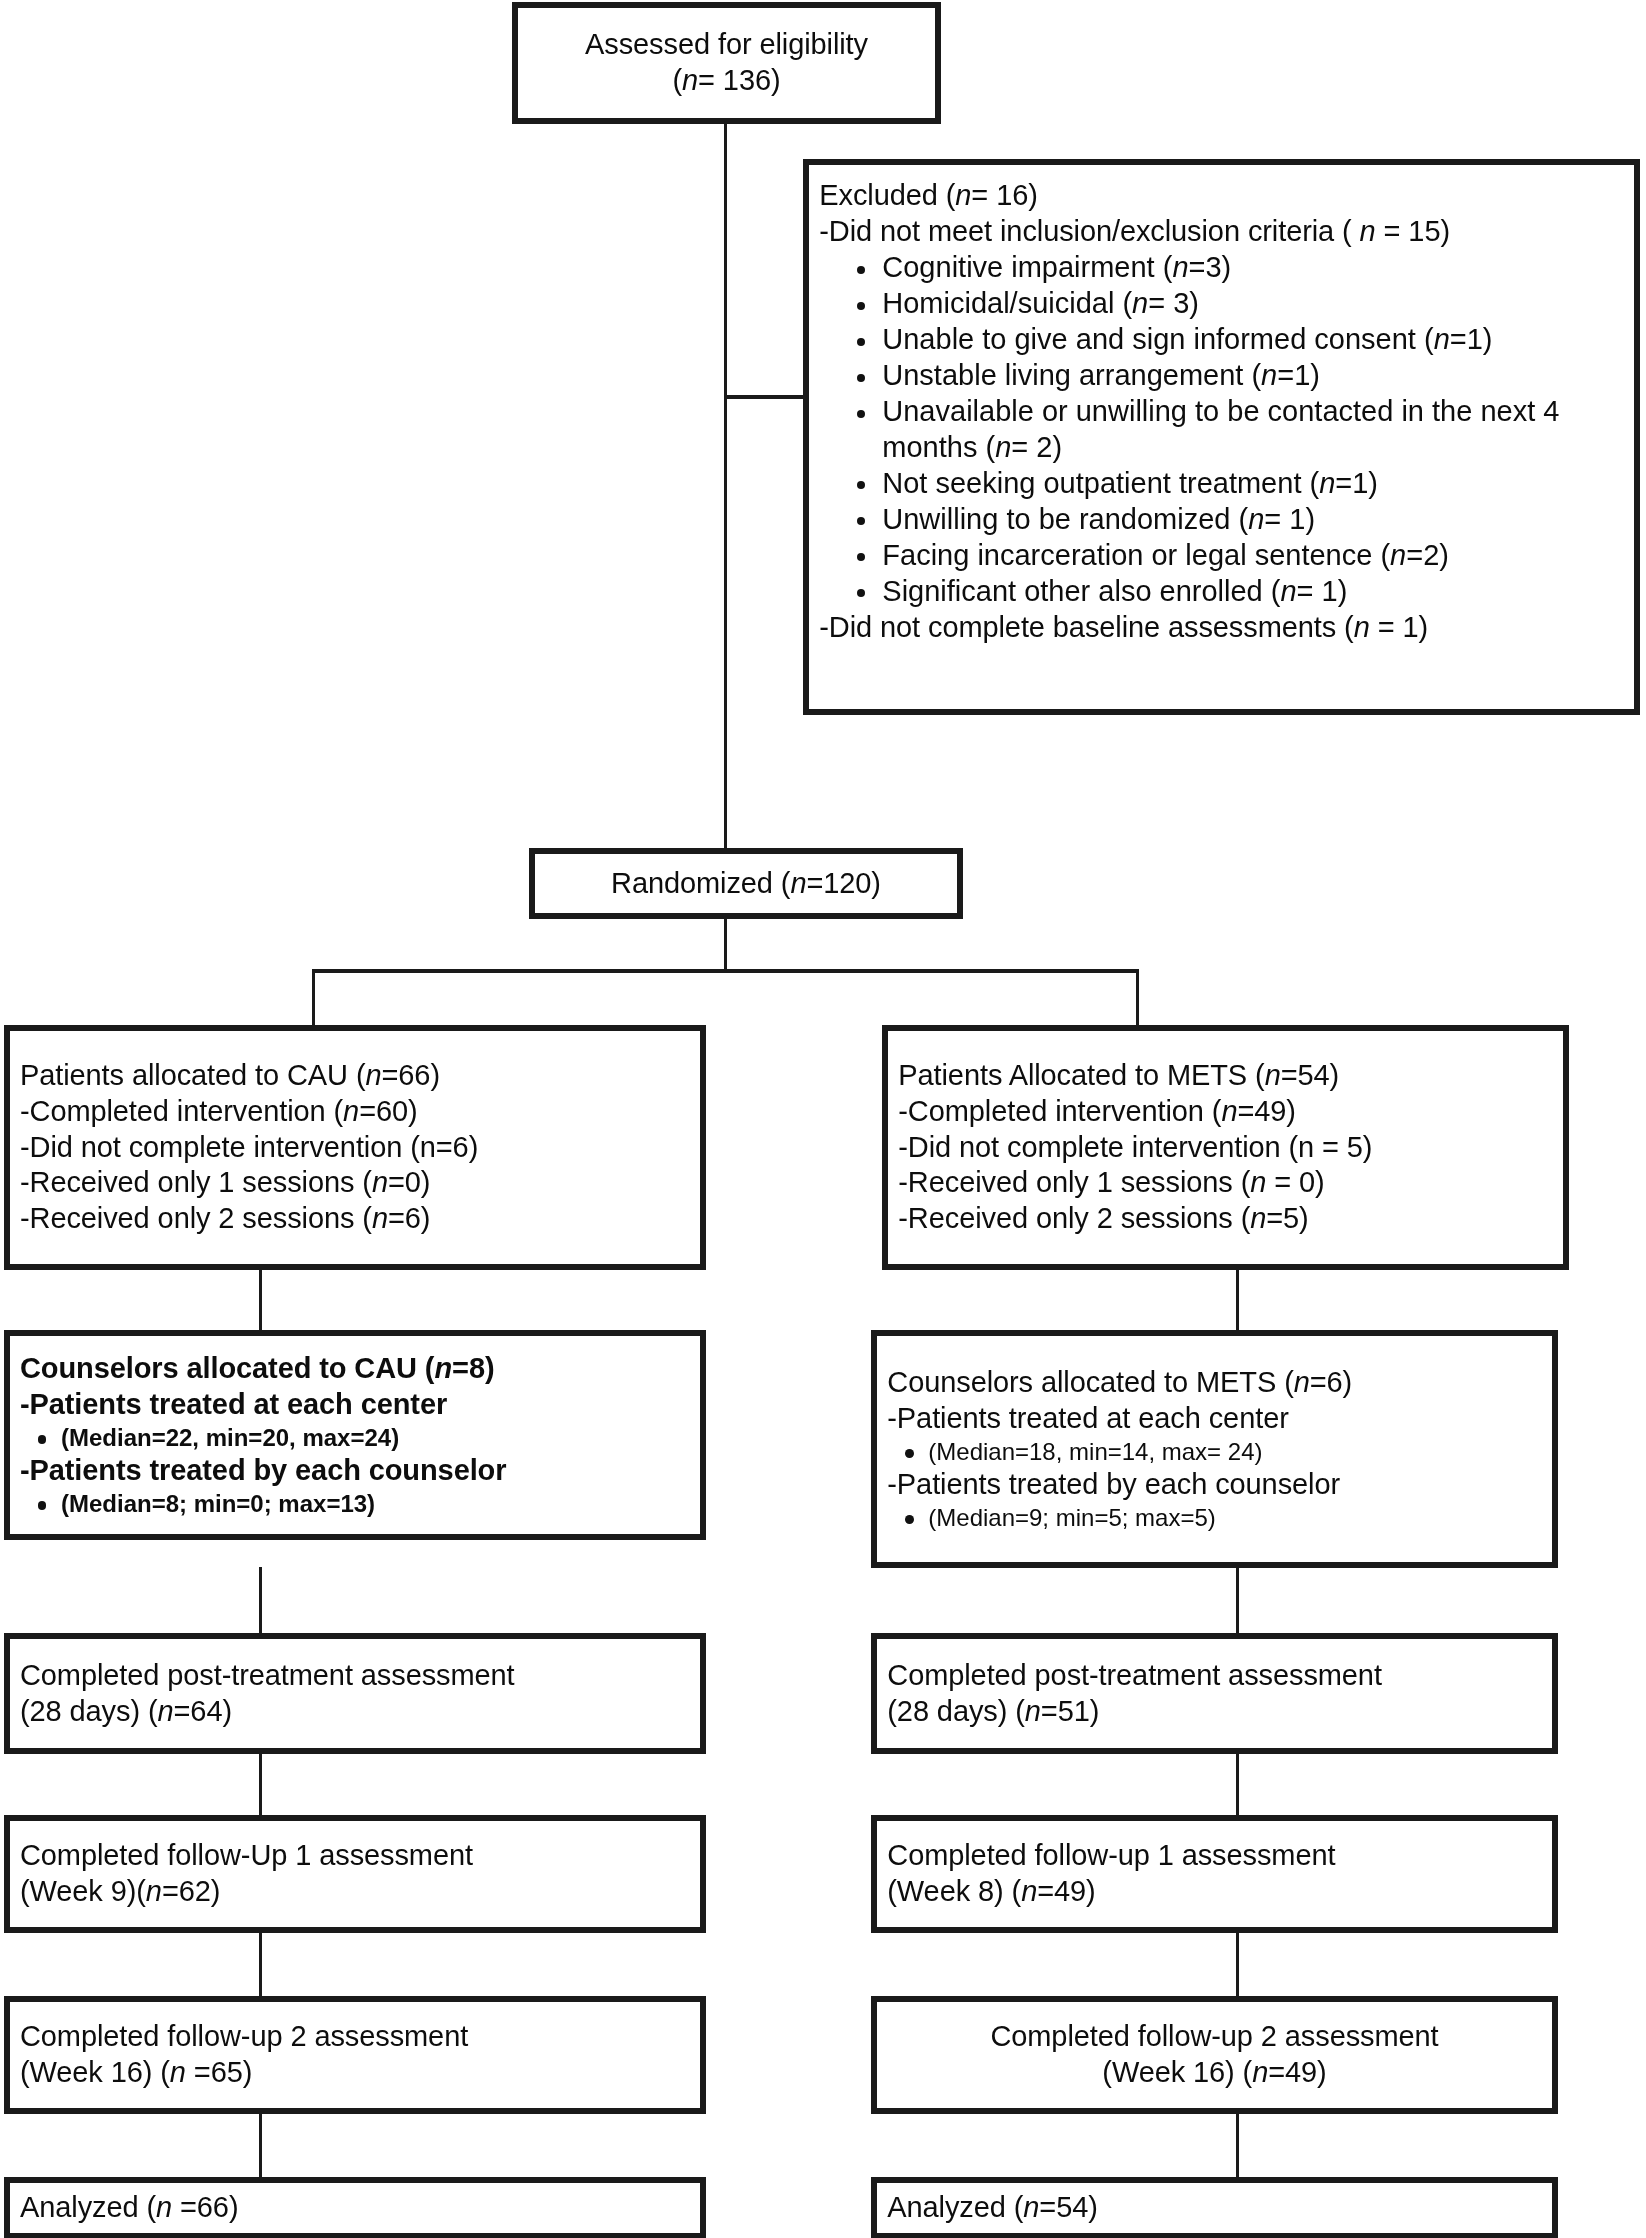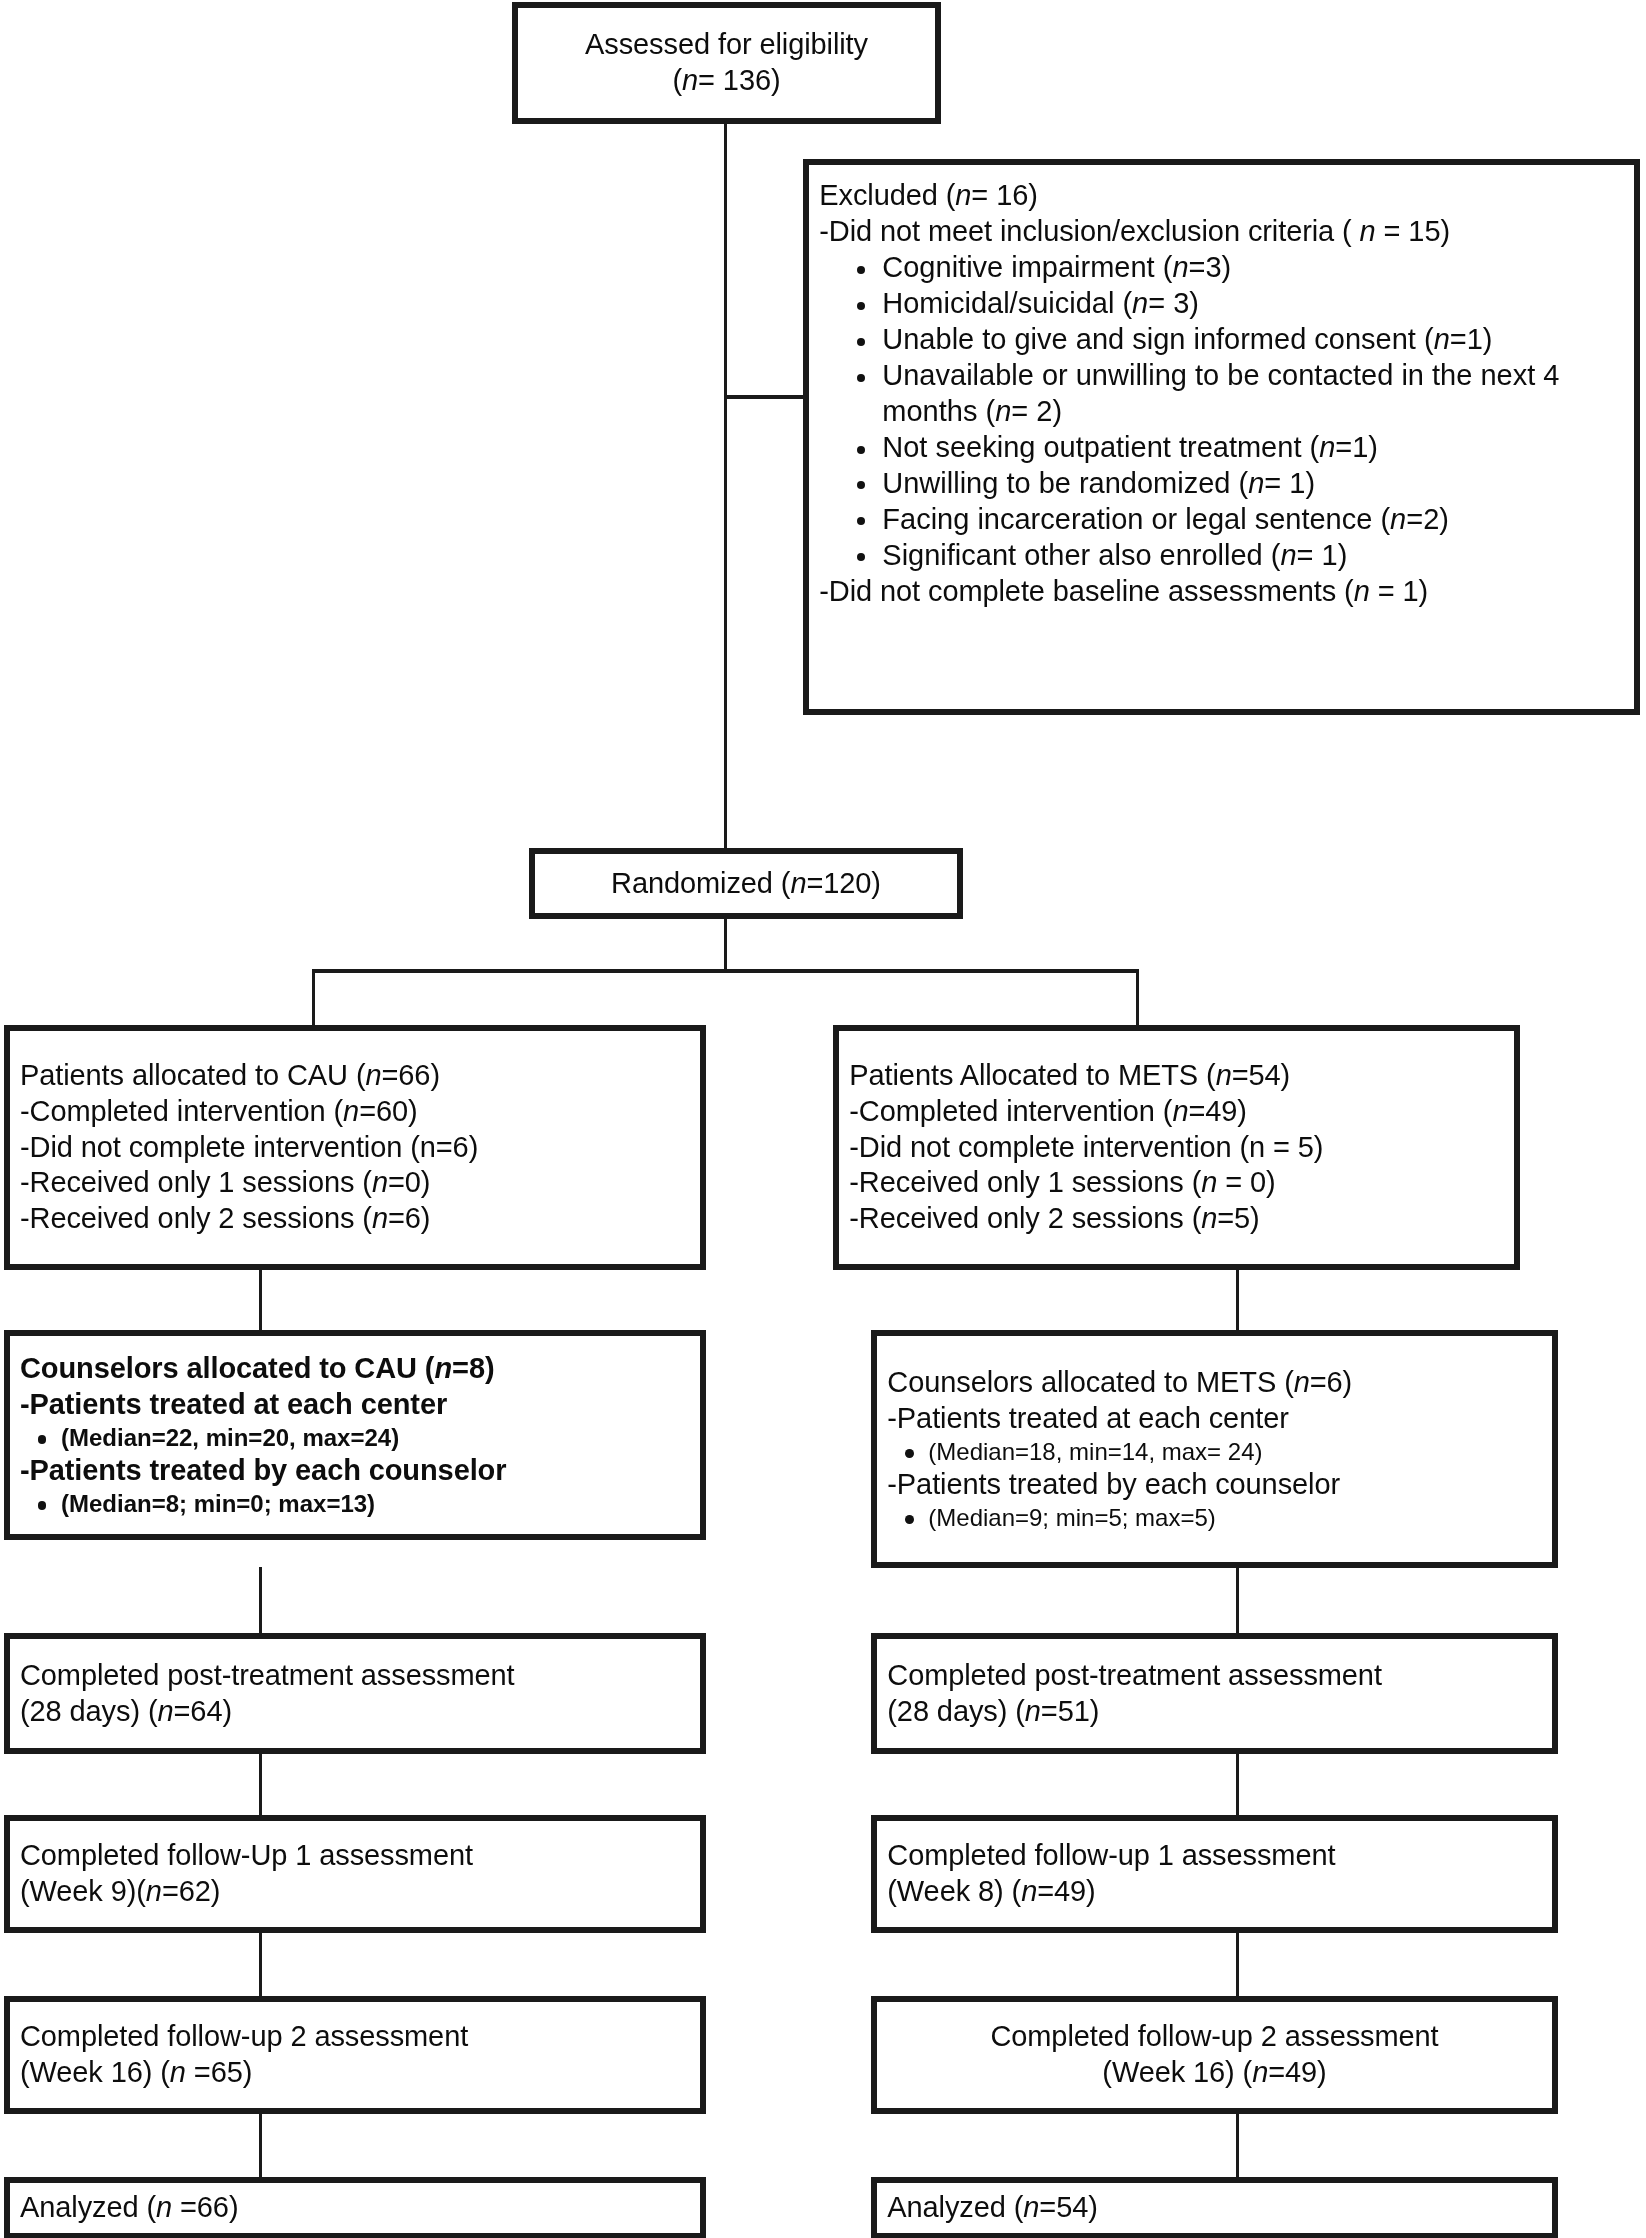--- a/index.html
+++ b/index.html
@@ -71,21 +71,21 @@
   .v{position:absolute;background:#1a1a1a;width:2.9px;z-index:1;}
   .h{position:absolute;background:#1a1a1a;height:3.7px;z-index:1;}
   .v.thin{width:2.9px;}
 
   
   #box-eligibility{left:512px;top:1.5px;width:429px;height:122px;border-width:6.6px;}
   #box-excluded{left:803px;top:159px;width:837px;height:556px;border-width:6.6px;}
   #box-randomized{left:514px;top:848px;width:434px;height:71px;border-width:6.6px;margin-left:15px;}
 
   #box-alloc-cau{left:3.7px;top:1025px;width:702px;height:245px;border-width:6.6px;}
-  #box-alloc-mets{left:833px;top:1025px;width:687px;height:245px;border-width:6.6px;}
+  #box-alloc-mets{left:882px;top:1025px;width:687px;height:245px;border-width:6.6px;}
 
   #box-couns-cau{left:3.7px;top:1330px;width:702px;height:210px;border-width:6.6px;font-weight:bold;}
   #box-couns-mets{left:871px;top:1330px;width:687px;height:238px;border-width:6.6px;}
 
   #box-post-cau{left:3.7px;top:1633px;width:702px;height:121px;border-width:6.6px;}
   #box-post-mets{left:871px;top:1633px;width:687px;height:121px;border-width:6.6px;}
 
   #box-fu1-cau{left:3.7px;top:1815px;width:702px;height:118px;border-width:6.6px;}
   #box-fu1-mets{left:871px;top:1815px;width:687px;height:118px;border-width:6.6px;}
 
@@ -151,20 +151,21 @@
       <div class="ln"><span>Excluded (</span><span class="it">n</span><span>= 16)</span></div>
 
       <div class="ln"><span>-Did not meet inclusion/exclusion criteria ( </span><span class="it">n</span><span> = 15)</span></div>
 
       <div class="bul"><span>Cognitive impairment (</span><span class="it">n</span><span>=3)</span></div>
 
       <div class="bul"><span>Homicidal/suicidal (</span><span class="it">n</span><span>= 3)</span></div>
 
       <div class="bul"><span>Unable to give and sign informed consent (</span><span class="it">n</span><span>=1)</span></div>
 
+      <div class="bul"><span>Unstable living arrangement (</span><span class="it">n</span><span>=1)</span></div>
 
       <div class="bul hang"><span>Unavailable or unwilling to be contacted in the next 4 months (</span><span class="it">n</span><span>= 2)</span></div>
 
       <div class="bul"><span>Not seeking outpatient treatment (</span><span class="it">n</span><span>=1)</span></div>
 
       <div class="bul"><span>Unwilling to be randomized (</span><span class="it">n</span><span>= 1)</span></div>
 
       <div class="bul"><span>Facing incarceration or legal sentence (</span><span class="it">n</span><span>=2)</span></div>
 
       <div class="bul"><span>Significant other also enrolled (</span><span class="it">n</span><span>= 1)</span></div>

